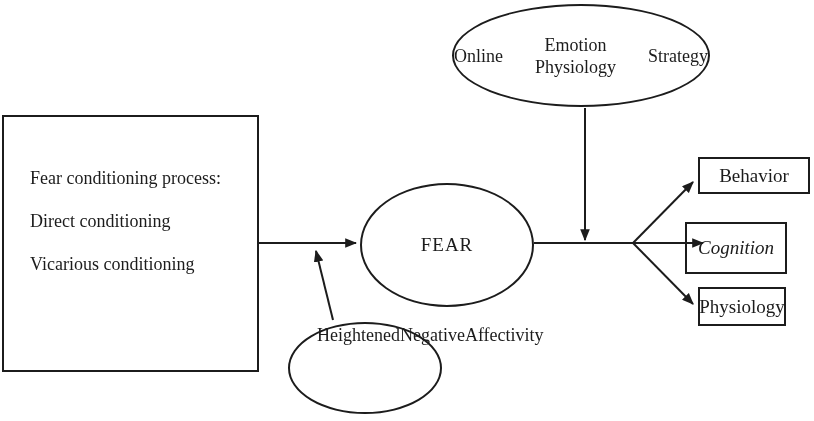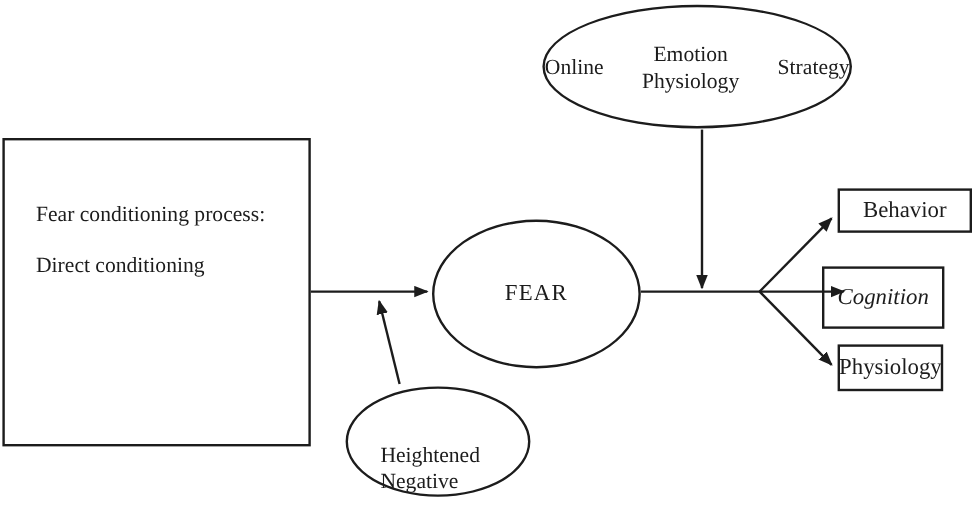--- a/index.html
+++ b/index.html
@@ -46,21 +46,21 @@
   }
   
   #node-fear{
     left:360px;top:183px;width:174px;height:124px;
     display:flex;justify-content:center;align-items:center;
     font-size:19px;letter-spacing:1px;
   }
   
   #node-hna{
     left:288px;top:322px;width:154px;height:92px;
-    display:flex;flex-direction:column;justify-content:flex-end;align-items:flex-start;
+    display:flex;justify-content:flex-start;align-items:flex-start;
     padding-left:27px;box-sizing:border-box;
     font-size:18px;line-height:22px;
   }
   
   .outcome{
     display:flex;justify-content:center;align-items:center;
     font-size:19px;
   }
   #node-behavior{left:698px;top:157px;width:112px;height:37px;}
   #node-cognition{left:685px;top:222px;width:102px;height:52px;font-style:italic;}
@@ -89,35 +89,37 @@
     <line x1="633" y1="243" x2="693" y2="182" marker-end="url(#arrow)"></line>
 
     <line x1="633" y1="243" x2="703" y2="243" marker-end="url(#arrow)"></line>
 
     <line x1="633" y1="243" x2="693" y2="304" marker-end="url(#arrow)"></line>
   </svg>
 
   <div class="node" id="node-conditioning">
     <div>Fear conditioning process:</div>
     <div>Direct conditioning</div>
+    <div>Vicarious conditioning</div>
   </div>
 
   <div class="node ellipse" id="node-oers">
     <div>Online</div>
     <div>Emotion Physiology</div>
     <div>Strategy</div>
   </div>
 
   <div class="node ellipse" id="node-fear">
     <span>FEAR</span>
   </div>
 
   <div class="node ellipse" id="node-hna">
     <div>Heightened</div>
     <div>Negative</div>
+    <div>Affectivity</div>
   </div>
 
   <div class="node outcome" id="node-behavior">
     <span>Behavior</span>
   </div>
   <div class="node outcome" id="node-cognition">
     <span>Cognition</span>
   </div>
   <div class="node outcome" id="node-physiology">
     <span>Physiology</span>

